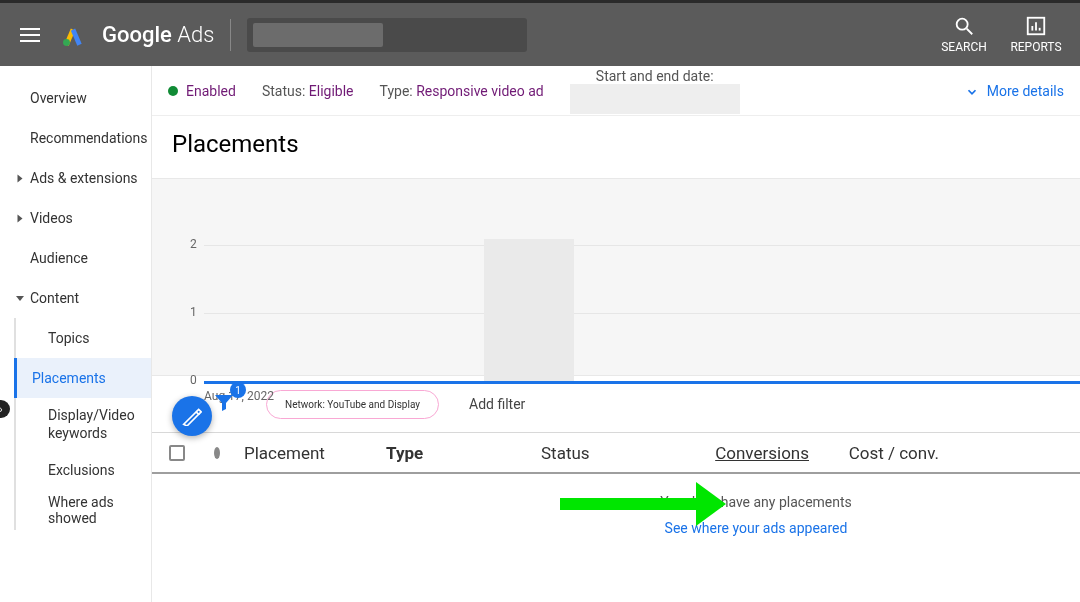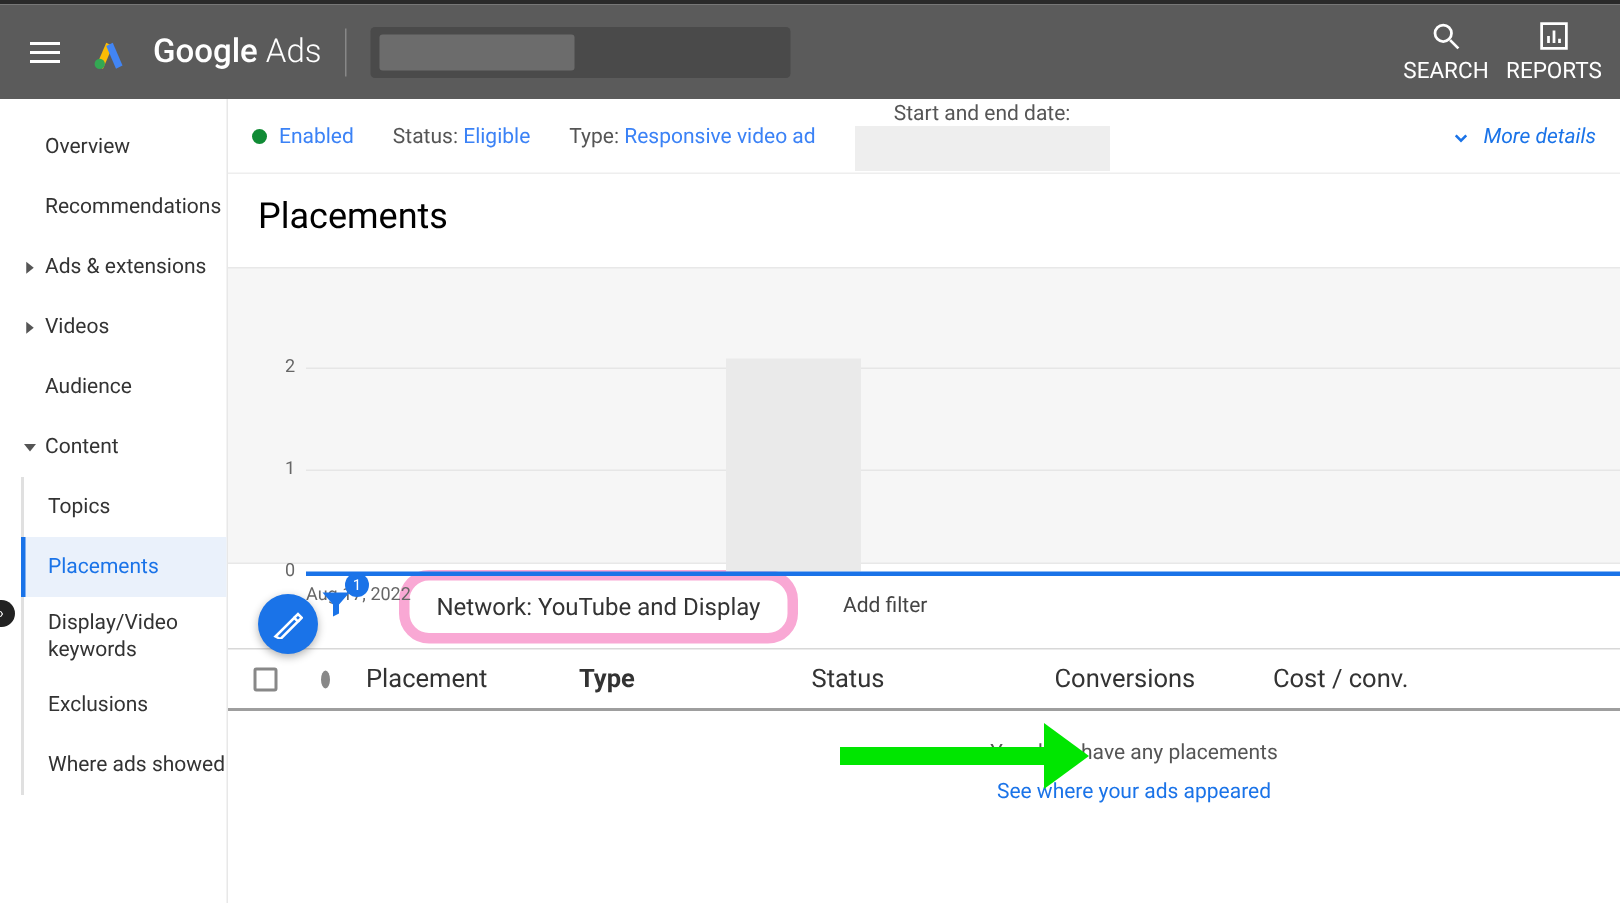--- a/index.html
+++ b/index.html
@@ -9,63 +9,63 @@
   .menu-icon { display: flex; flex-direction: column; gap: 4px; margin-right: 20px; cursor: pointer; }
   .menu-icon span { width: 20px; height: 2px; background: #fff; }
   .logo { display: flex; align-items: center; margin-right: 16px; }
   .brand { font-size: 22px; font-weight: 300; }
   .brand-bold { font-weight: 500; }
   .vsep { width: 1px; height: 32px; background: #888; margin: 0 16px; }
   .searchbox { width: 280px; height: 34px; background: #4a4a4a; border-radius: 3px; display:flex; align-items:center; }
   .searchbox .grey1 { width: 130px; height: 24px; background: #6c6c6c; margin-left: 6px; border-radius:2px;}
   .topbar-spacer { flex: 1; }
   .top-action { display: flex; flex-direction: column; align-items: center; width: 72px; cursor: pointer; }
-  .top-action .label { font-size: 15px; margin-top: 4px; text-align: center; line-height: 1.1; }
+  .top-action .label { font-size: 12px; margin-top: 4px; text-align: center; line-height: 1.1; }
   .page { display: flex; height: calc(602px - 66px); }
   .sidebar { width: 152px; background: #fff; border-right: 1px solid #e8e8e8; padding-top: 12px; position: relative; }
   .nav-item { display: flex; align-items: center; height: 40px; font-size: 14px; color: #333; padding-left: 30px; cursor: pointer; }
   .nav-item.chevron::before { content: ""; position: absolute; left: 16px; border-top: 5px solid #555; border-left: 4px solid transparent; border-right: 4px solid transparent; transform: rotate(-90deg); }
   .nav-item.down-chevron::before { content: ""; position: absolute; left: 16px; border-top: 5px solid #555; border-left: 4px solid transparent; border-right: 4px solid transparent; }
   .subnav { margin-left: 14px; border-left: 2px solid #e0e0e0; }
-  .subnav .nav-item { padding-left: 16px; height: 40px; }
+  .subnav .nav-item { padding-left: 32px; height: 40px; }
   .subnav .twoline { height: 52px; line-height: 1.3; }
   .subnav .nav-item.active { background: #eaf1fb; color: #1a73e8; border-left: 3px solid #1a73e8; margin-left: -2px; padding-left: 15px; }
   .side-expand { position: absolute; left: -8px; top: 400px; width: 18px; height: 18px; border-radius: 50%; background: #222; display:flex; align-items:center; justify-content:center; color:#fff; font-size:10px; cursor:pointer;}
   .main { flex: 1; background: #fff; display: flex; flex-direction: column; }
   .infobar { display: flex; align-items: center; height: 50px; padding: 0 16px; border-bottom: 1px solid #eee; gap: 26px; font-size: 14px; color: #555; position: relative;}
   .status-dot { width: 10px; height: 10px; border-radius: 50%; background: #108b35; margin-right: 8px; }
-  .infobar .dark { color: #3b82f6; }
+  .infobar .dark { color: #701a75; }
   .date-block { width: 170px; height: 30px; background: #eee; }
-  .more-details { margin-left: auto; color: #1a73e8; display: flex; align-items: flex-end; cursor: pointer; font-style: italic; }
+  .more-details { margin-left: auto; color: #1a73e8; display: flex; align-items: flex-end; cursor: pointer; }
   .more-details svg { margin-right: 8px; }
   .page-title { font-size: 24px; font-weight: 400; padding: 14px 20px 20px; }
   .chart-area { height: 198px; background: #f6f6f6; border-top: 1px solid #e8e8e8; border-bottom: 1px solid #e8e8e8; position: relative; }
   .axis-label { position: absolute; font-size: 12px; color: #666; }
   .y2 { top: 58px; left: 38px; }
   .y1 { top: 126px; left: 38px; }
   .y0 { top: 194px; left: 38px; }
   .grid-line { position: absolute; left: 52px; right: 0; height: 1px; background: #e6e6e6; }
   .gl2 { top: 66px; } .gl1 { top: 134px; }
   .base-line { position: absolute; left: 52px; right: 0; top: 202px; height: 3px; background: #1a73e8; }
   .chart-bar { position: absolute; left: 332px; top: 60px; width: 90px; height: 142px; background: #eaeaea; }
   .x-date { position: absolute; left: 52px; top: 210px; font-size: 12px; color: #666; }
   .fab { position: absolute; left: 172px; top: 396px; width: 40px; height: 40px; border-radius: 50%; background: #1a73e8; display: flex; align-items: center; justify-content: center; box-shadow: 0 2px 6px rgba(0,0,0,0.3); z-index: 5; cursor:pointer; }
   .filter-row { display: flex; align-items: center; height: 56px; padding-left: 60px; gap: 30px; }
   .filter-icon { position: relative; }
   .filter-badge { position: absolute; top: -8px; right: -10px; background: #1a73e8; color: #fff; border-radius: 50%; width: 16px; height: 16px; font-size: 10px; display: flex; align-items: center; justify-content: center; }
-  .chip { border: 7px solid #f9a8d4; border-radius: 20px; padding: 8px 18px; font-size: 16px; color: #333; cursor: pointer; }
+  .chip { border: 1px solid #f9a8d4; border-radius: 20px; padding: 8px 18px; font-size: 10px; color: #333; cursor: pointer; }
   .add-filter { font-size: 14px; color: #444; cursor: pointer; }
   .table-head { display: flex; border-top: 1px solid #d8d8d8; border-bottom: 2px solid #9e9e9e; height: 42px; align-items: center; font-size: 17px; color: #333; }
   .th { padding: 0 12px; }
   .th.check { width: 50px; display: flex; justify-content: center; }
   .th.dot { width: 30px; display: flex; justify-content: center; }
   .th.placement { width: 142px; }
   .th.type { width: 155px; font-weight: bold; }
   .th.status { width: 162px; }
-  .th.conv { width: 130px; text-align: left; }
+  .th.conv { width: 130px; text-align: right; text-decoration: underline; }
   .th.cost { width: 130px; text-align: right; }
   .checkbox { width: 16px; height: 16px; border: 2px solid #888; border-radius: 2px; cursor: pointer; }
   .grey-dot { width: 12px; height: 12px; border-radius: 50%; background: #888; }
   .empty { display: flex; flex-direction: column; align-items: center; padding-top: 20px; font-size: 14px; color: #555; position: relative; }
   .empty-link { color: #1a73e8; margin-top: 10px; cursor: pointer; }
   .arrow-annot { position: absolute; left: 408px; top: 8px; display: flex; align-items: center; }
   .arrow-shaft { width: 136px; height: 12px; background: #00e600; }
   .arrow-head { width: 0; height: 0; border-left: 30px solid #00e600; border-top: 22px solid transparent; border-bottom: 22px solid transparent; }
 </style>
 </head>

